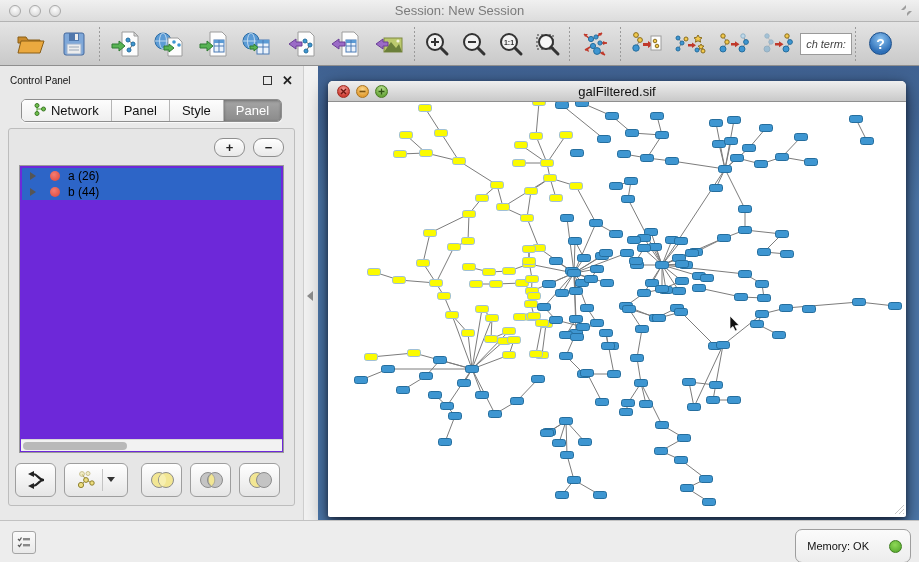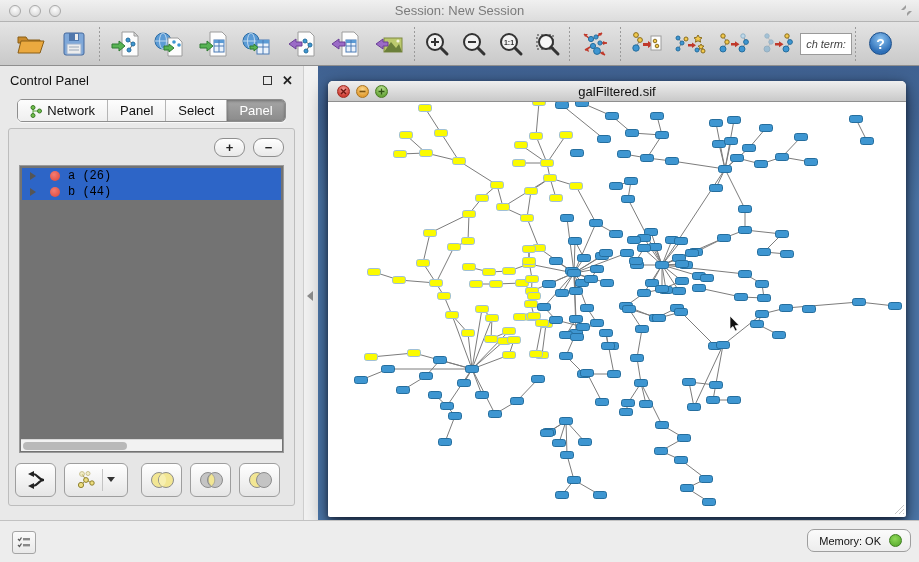--- a/index.html
+++ b/index.html
@@ -31,39 +31,39 @@
     background:radial-gradient(circle at 50% 30%, #8CC4F2, #2E6FB7 70%);
     border:1px solid #1D4F8A; color:#fff; font-weight:bold; font-size:14px;
     display:flex; align-items:center; justify-content:center; flex:0 0 auto; }
 
   
   .main { position:absolute; left:0; top:66px; width:919px; height:454px; display:flex; }
 
   
   .control-panel { position:relative; width:303px; height:454px; background:#E9E9E9; }
   .cp-header { height:28px; display:flex; align-items:center; padding:0 10px; }
-  .cp-title { font-size:13px; color:#111; flex:1 1 auto; }
+  .cp-title { font-size:10px; color:#111; flex:1 1 auto; }
   .cp-float { width:9px; height:9px; border:1px solid #333; margin-right:10px; }
   .cp-close { font-size:13px; font-weight:bold; color:#222; line-height:1; }
   .tabs-row { height:32px; display:flex; justify-content:center; align-items:center; }
   .seg { display:flex; border:1px solid #8E8E8E; border-radius:5px; overflow:hidden;
     background:#F7F7F7; box-shadow:0 1px 1px rgba(255,255,255,.8); }
   .seg-btn { padding:3px 12px; font-size:13px; color:#111; border-right:1px solid #B5B5B5;
-    display:flex; align-items:flex-end; gap:5px; background:linear-gradient(#FDFDFD,#EFEFEF); }
+    display:flex; align-items:flex-start; gap:5px; background:linear-gradient(#FDFDFD,#EFEFEF); }
   .seg-btn:last-child { border-right:none; }
   .seg-btn.active { background:linear-gradient(#A6A6A6,#8B8B8B); color:#fff;
     box-shadow:inset 0 1px 3px rgba(0,0,0,.35); }
   .cp-box { position:absolute; left:8px; right:8px; top:62px; bottom:14px;
     background:#E6E6E6; border:1px solid #BDBDBD; border-radius:3px; }
   .pm-row { position:absolute; top:9px; right:10px; display:flex; gap:8px; }
   .pm-btn { width:31px; height:19px; border:1px solid #8E8E8E; border-radius:9px;
     background:linear-gradient(#FFFFFF,#E9E9E9); font-size:13px; font-weight:bold;
     display:flex; align-items:center; justify-content:center; color:#222; line-height:1; }
   .set-list { position:absolute; left:10px; right:10px; top:36px; bottom:52px;
-    background:#737373; border:1px solid #9A9A9A;font-family:Liberation Mono, monospace; }
+    background:#6d28d9; border:1px solid #9A9A9A; }
   .set-row { height:16px; margin:0 2px; background:#2D65C7; display:flex; align-items:center; }
   .set-row:first-child { margin-top:2px; }
   .row-arrow { width:0; height:0; border-left:6px solid #555; border-top:4px solid transparent;
     border-bottom:4px solid transparent; margin-left:8px; }
   .row-dot { width:10px; height:10px; border-radius:50%; margin-left:14px;
     background:radial-gradient(circle at 40% 35%, #F47C72, #DD4437); }
   .row-label { font-size:12px; color:#000; margin-left:8px; }
   .hscroll { position:absolute; left:1px; right:1px; bottom:1px; height:12px;
     background:#F2F2F2; border-top:1px solid #D8D8D8; }
   .hthumb { position:absolute; left:2px; top:2px; width:104px; height:8px;
@@ -106,23 +106,23 @@
     border-radius:0 0 2px 2px; }
   .nw-canvas svg { display:block; }
   .resize-grip { position:absolute; right:1px; bottom:1px; width:14px; height:14px; opacity:.55; }
 
   
   .statusbar { position:absolute; left:0; top:520px; width:919px; height:42px;
     background:#EDEDED; border-top:1px solid #C2C2C2; }
   .task-btn { position:absolute; left:12px; top:10px; width:24px; height:23px;
     border:1px solid #A5A5A5; border-radius:3px; background:linear-gradient(#FBFBFB,#E9E9E9);
     display:flex; align-items:center; justify-content:center; }
-  .memory-btn { position:absolute; right:8px; top:8px; height:23px; padding:0 8px 0 11px;
+  .memory-btn { position:absolute; right:8px; top:8px; height:34px; padding:0 8px 0 11px;
     border:1px solid #9E9E9E; border-radius:7px; background:linear-gradient(#FBFBFB,#EDEDED);
-    display:flex; align-items:center; gap:8px; }
+    display:flex; align-items:center; gap:20px; }
   .memory-label { font-size:11px; color:#111; }
   .memory-dot { width:13px; height:13px; border-radius:50%; border:1px solid #3F7E1F;
     background:radial-gradient(circle at 45% 35%, #8FD957, #4EA227); }
 </style>
 </head>
 <body>
 
 <div class="app">
 
   <div class="titlebar">
@@ -393,21 +393,21 @@
               <circle cx="3" cy="2.5" r="2" fill="#6FBF4C" stroke="#3E7A28"></circle>
               <circle cx="3" cy="10.5" r="2" fill="#6FBF4C" stroke="#3E7A28"></circle>
               <circle cx="9.5" cy="6" r="2" fill="#6FBF4C" stroke="#3E7A28"></circle>
             </svg>
             <span>Network</span>
           </div>
           <div class="seg-btn">
             <span>Panel</span>
           </div>
           <div class="seg-btn">
-            <span>Select</span>
+            <span>Style</span>
           </div>
           <div class="seg-btn active">
             <span>Panel</span>
           </div>
         </div>
       </div>
 
       <div class="cp-box">
         <div class="pm-row">
           <div class="pm-btn">+</div>

